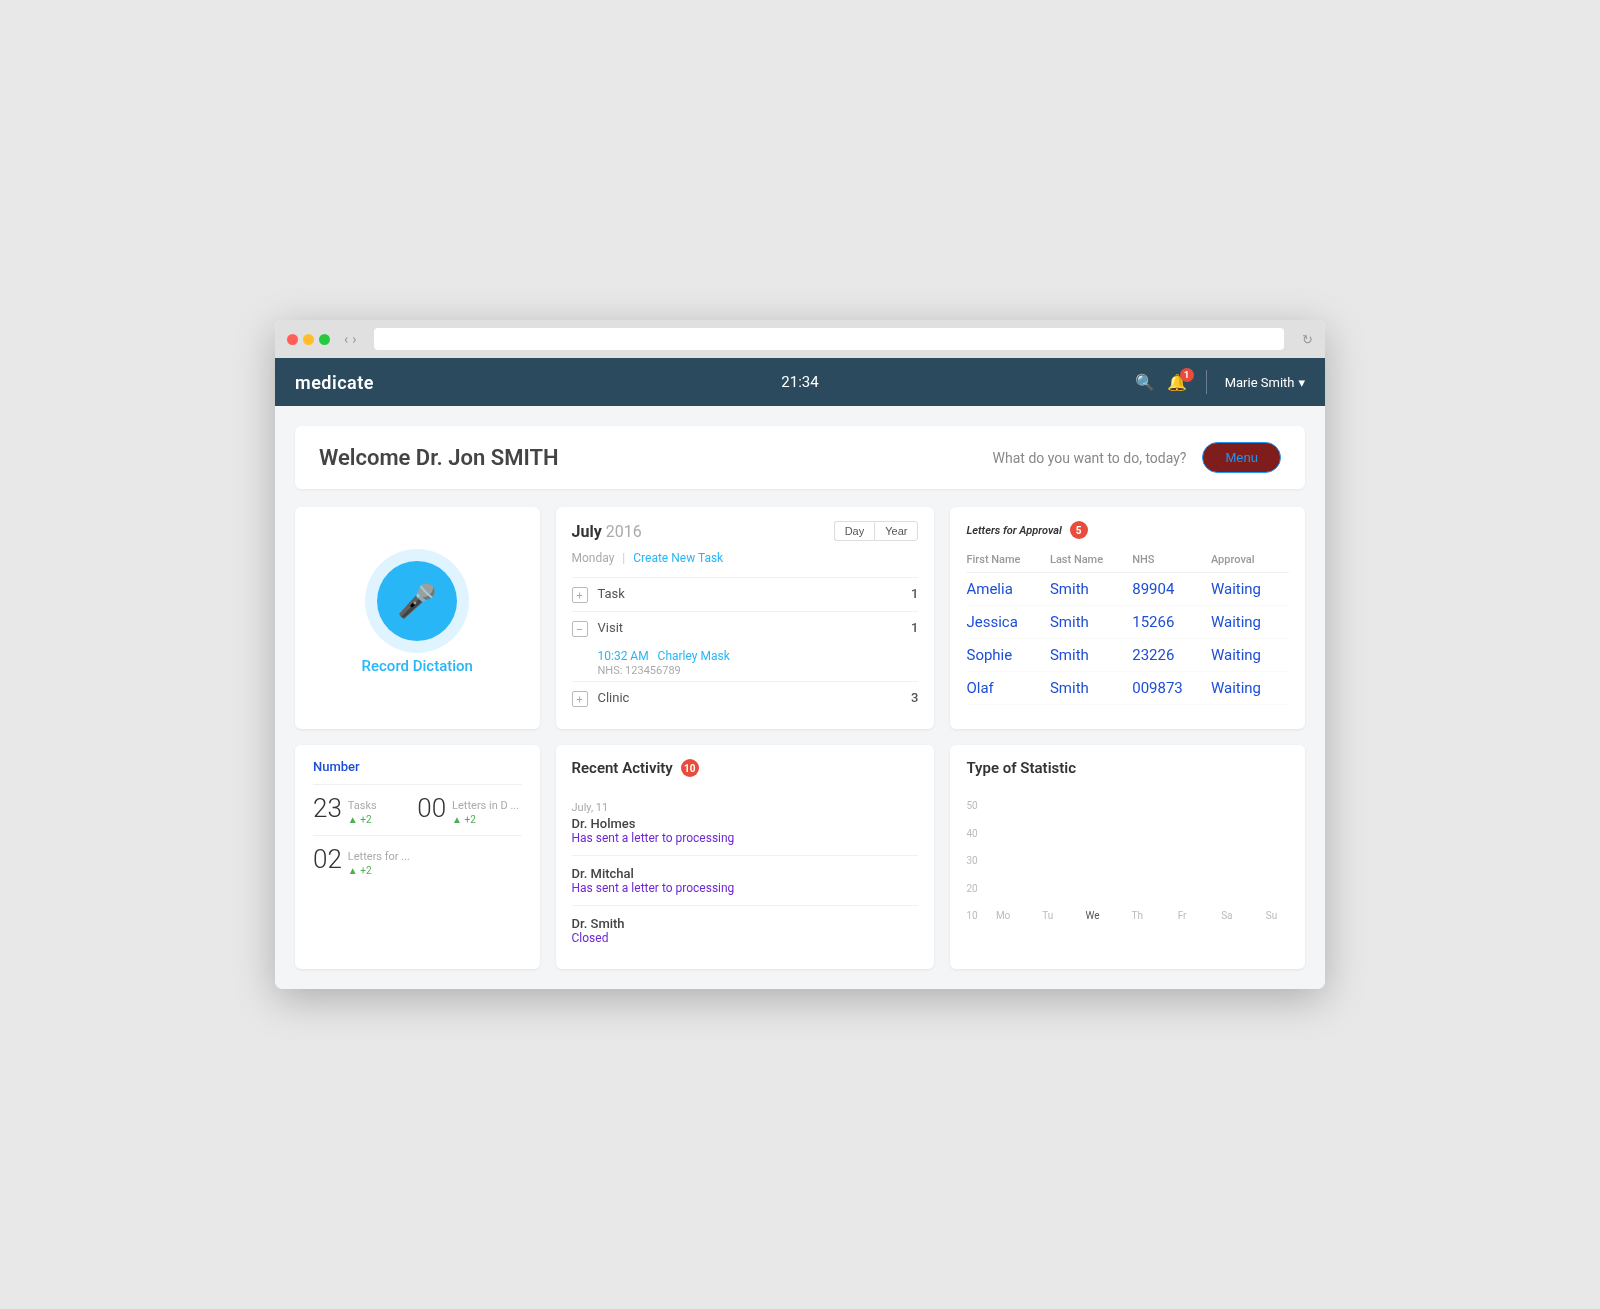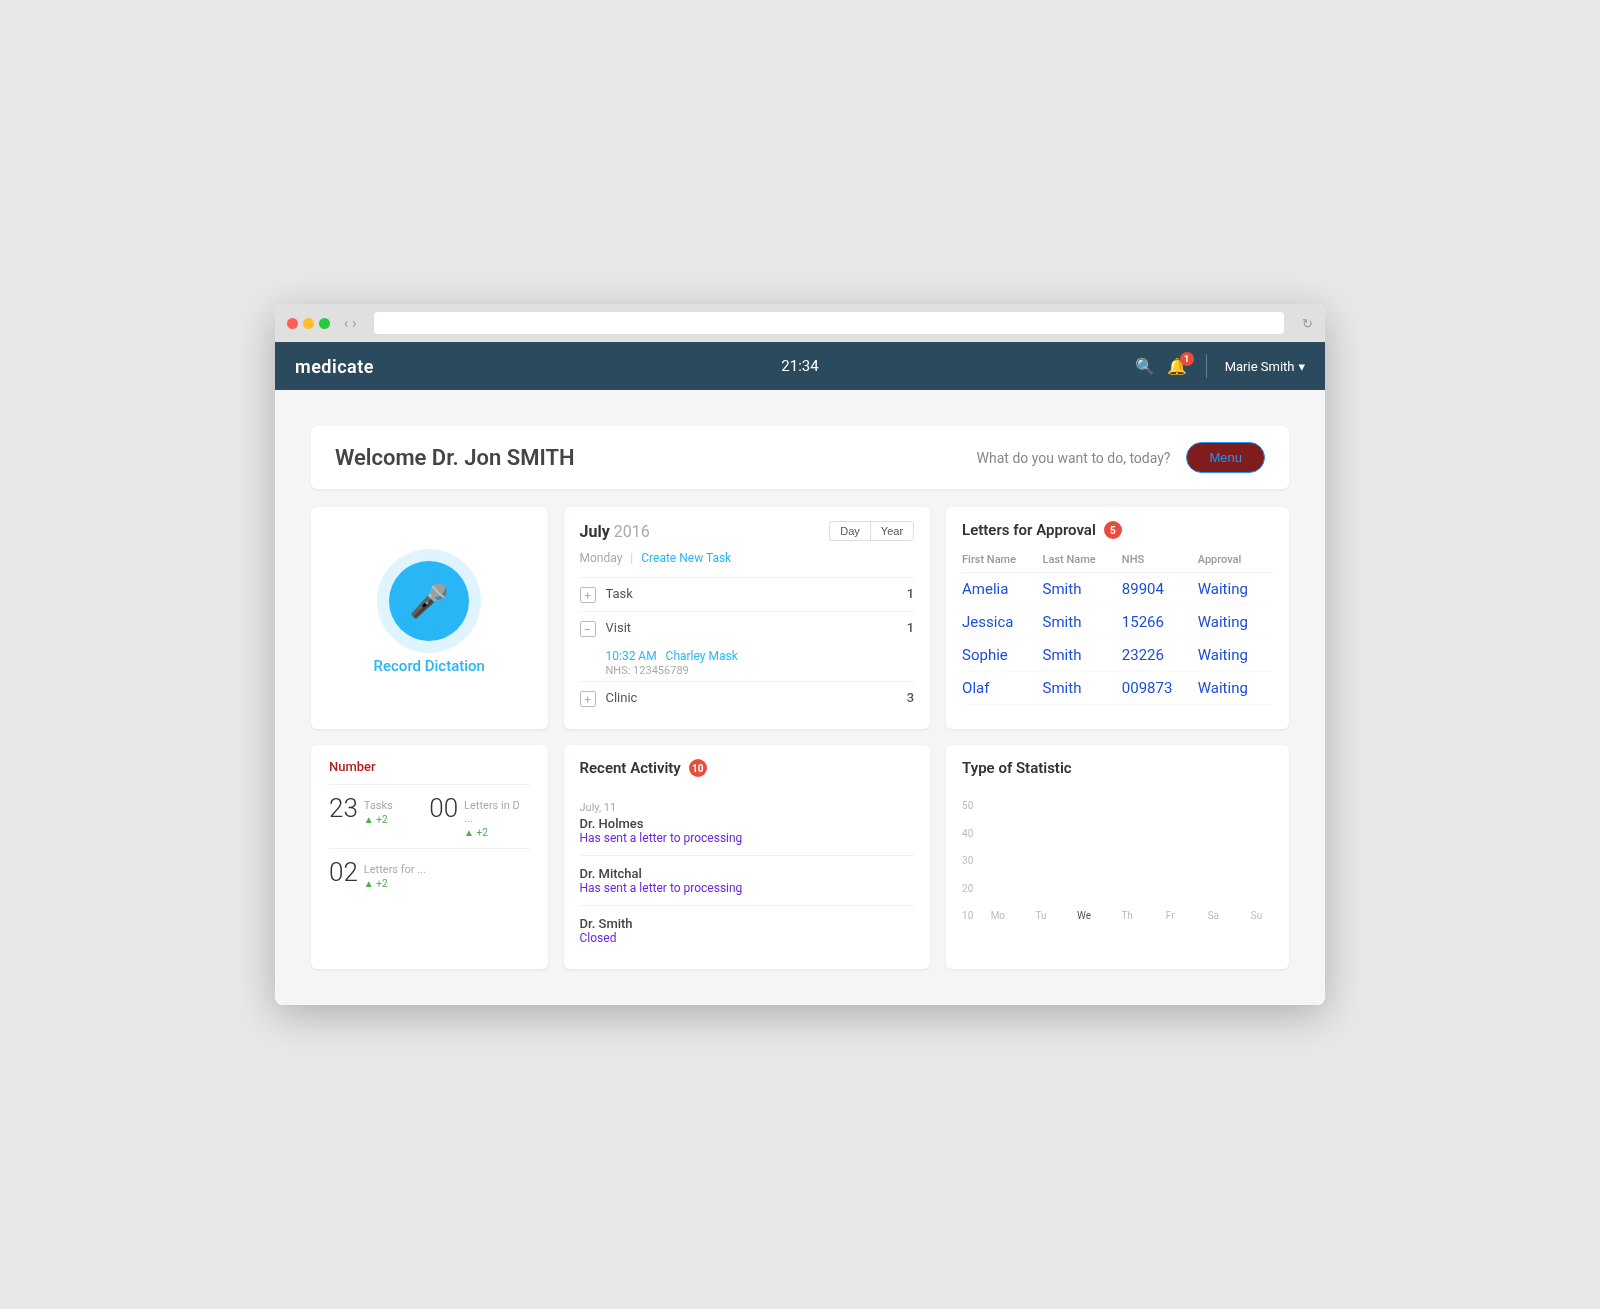--- a/index.html
+++ b/index.html
@@ -93,21 +93,21 @@
       align-items: center;
       justify-content: center;
       font-weight: 700;
     }
     .nav-divider { width: 1px; height: 24px; background: rgba(255,255,255,0.3); margin: 0 6px; }
     .nav-user { font-size: 13px; cursor: pointer; display: flex; align-items: center; gap: 4px; }
 
     
     .main-content {
       background: #f4f5f7;
-      padding: 36px;
+      padding: 20px;
     }
 
     
     .welcome-bar {
       background: #fff;
       border-radius: 6px;
       padding: 16px 24px;
       display: flex;
       align-items: center;
       margin-bottom: 18px;
@@ -256,21 +256,21 @@
     .cal-sub-item .nhs { color: #aaa; font-size: 11px; }
 
     
     .approval-card { padding: 14px 16px; }
     .approval-header {
       display: flex;
       align-items: center;
       margin-bottom: 10px;
       gap: 8px;
     }
-    .approval-title { font-size: 15px; font-weight: 600; color: #333; }
+    .approval-title { font-size: 11px; font-weight: 600; color: #333; font-style: italic; }
     .approval-badge {
       background: #e74c3c;
       color: #fff;
       font-size: 10px;
       width: 18px;
       height: 18px;
       border-radius: 50%;
       display: flex;
       align-items: center;
       justify-content: center;
@@ -288,21 +288,21 @@
     .approval-table td {
       padding: 7px 6px 7px 0;
       color: #1d4ed8;
       border-bottom: 1px solid #f9f9f9;
       font-size: 15px;
     }
     .approval-waiting { color: #aaa; font-size: 12px; }
 
     
     .stats-card { padding: 14px 18px; }
-    .stats-title { font-size: 13px; color: #b91c1c; margin-bottom: 10px; font-weight: 500; }
+    .stats-title { font-size: 13px; color: #1d4ed8; margin-bottom: 10px; font-weight: 500; }
     .stats-row {
       display: flex;
       gap: 0;
       padding: 10px 0;
       border-top: 1px solid #f0f0f0;
       align-items: flex-start;
     }
     .stats-row:first-of-type { border-top: none; }
     .stat-item { flex: 1; display: flex; align-items: flex-start; gap: 6px; }
     .stat-num { font-size: 26px; font-weight: 300; color: #333; line-height: 1; }

